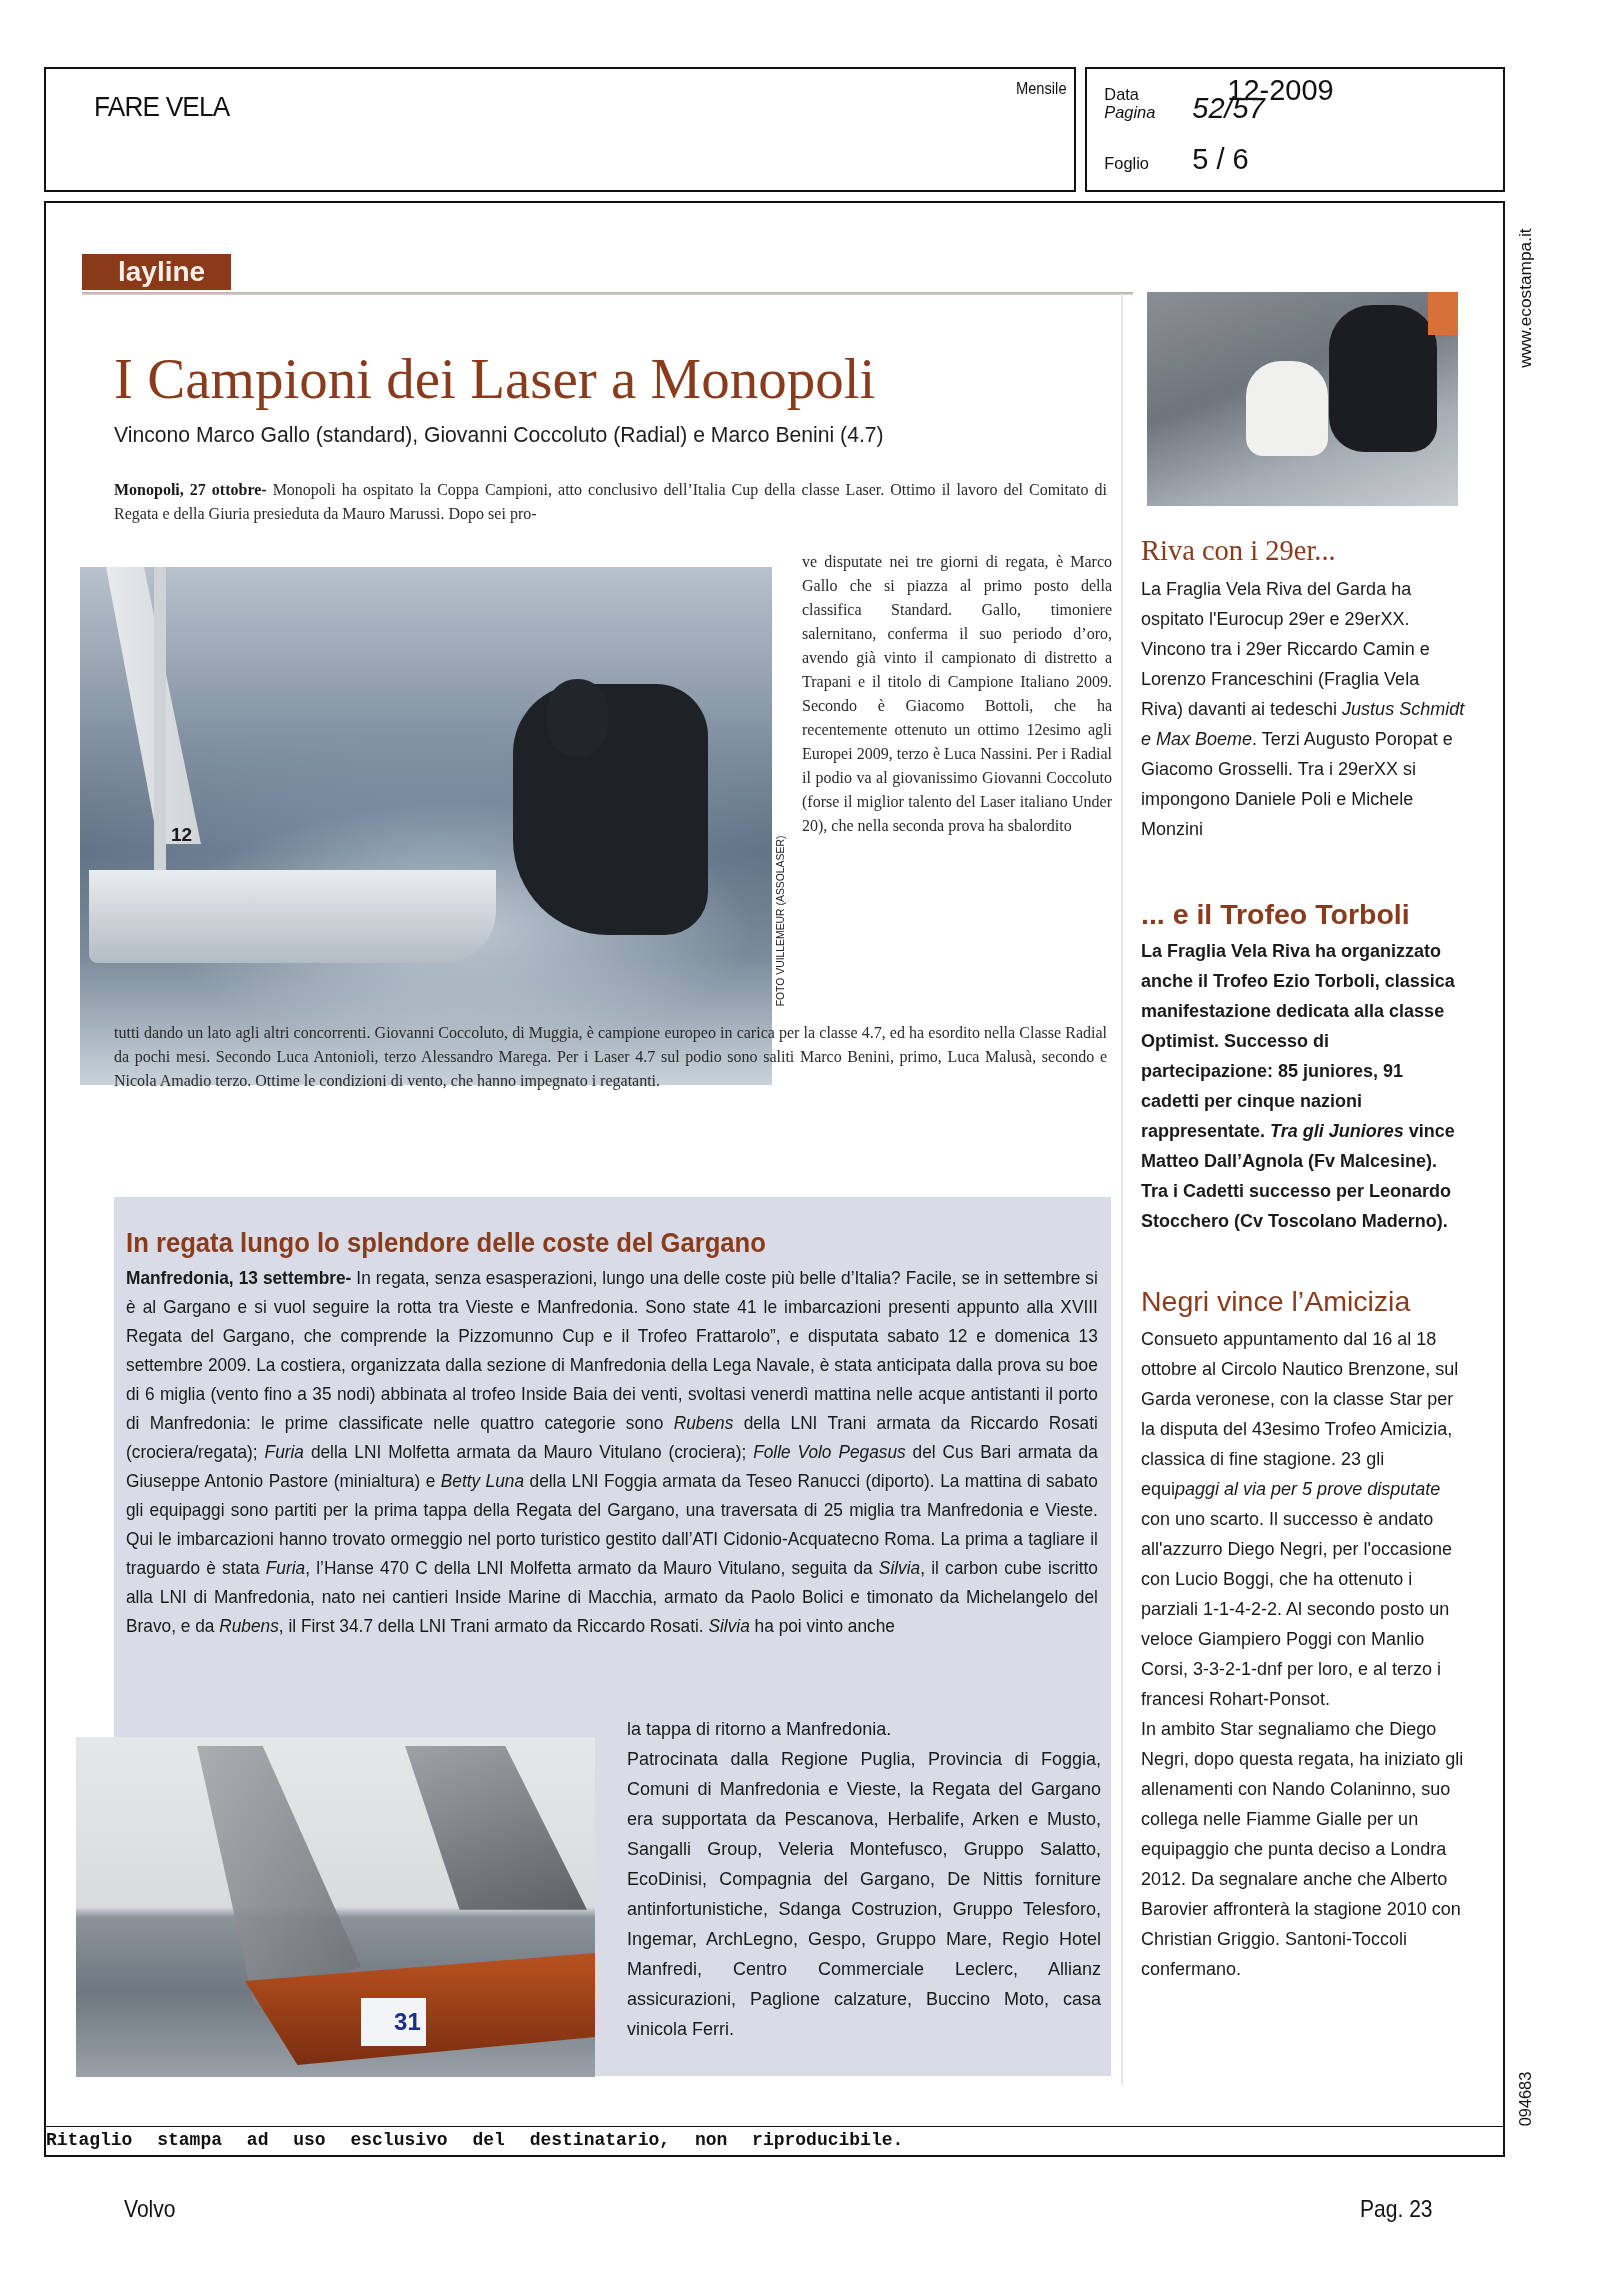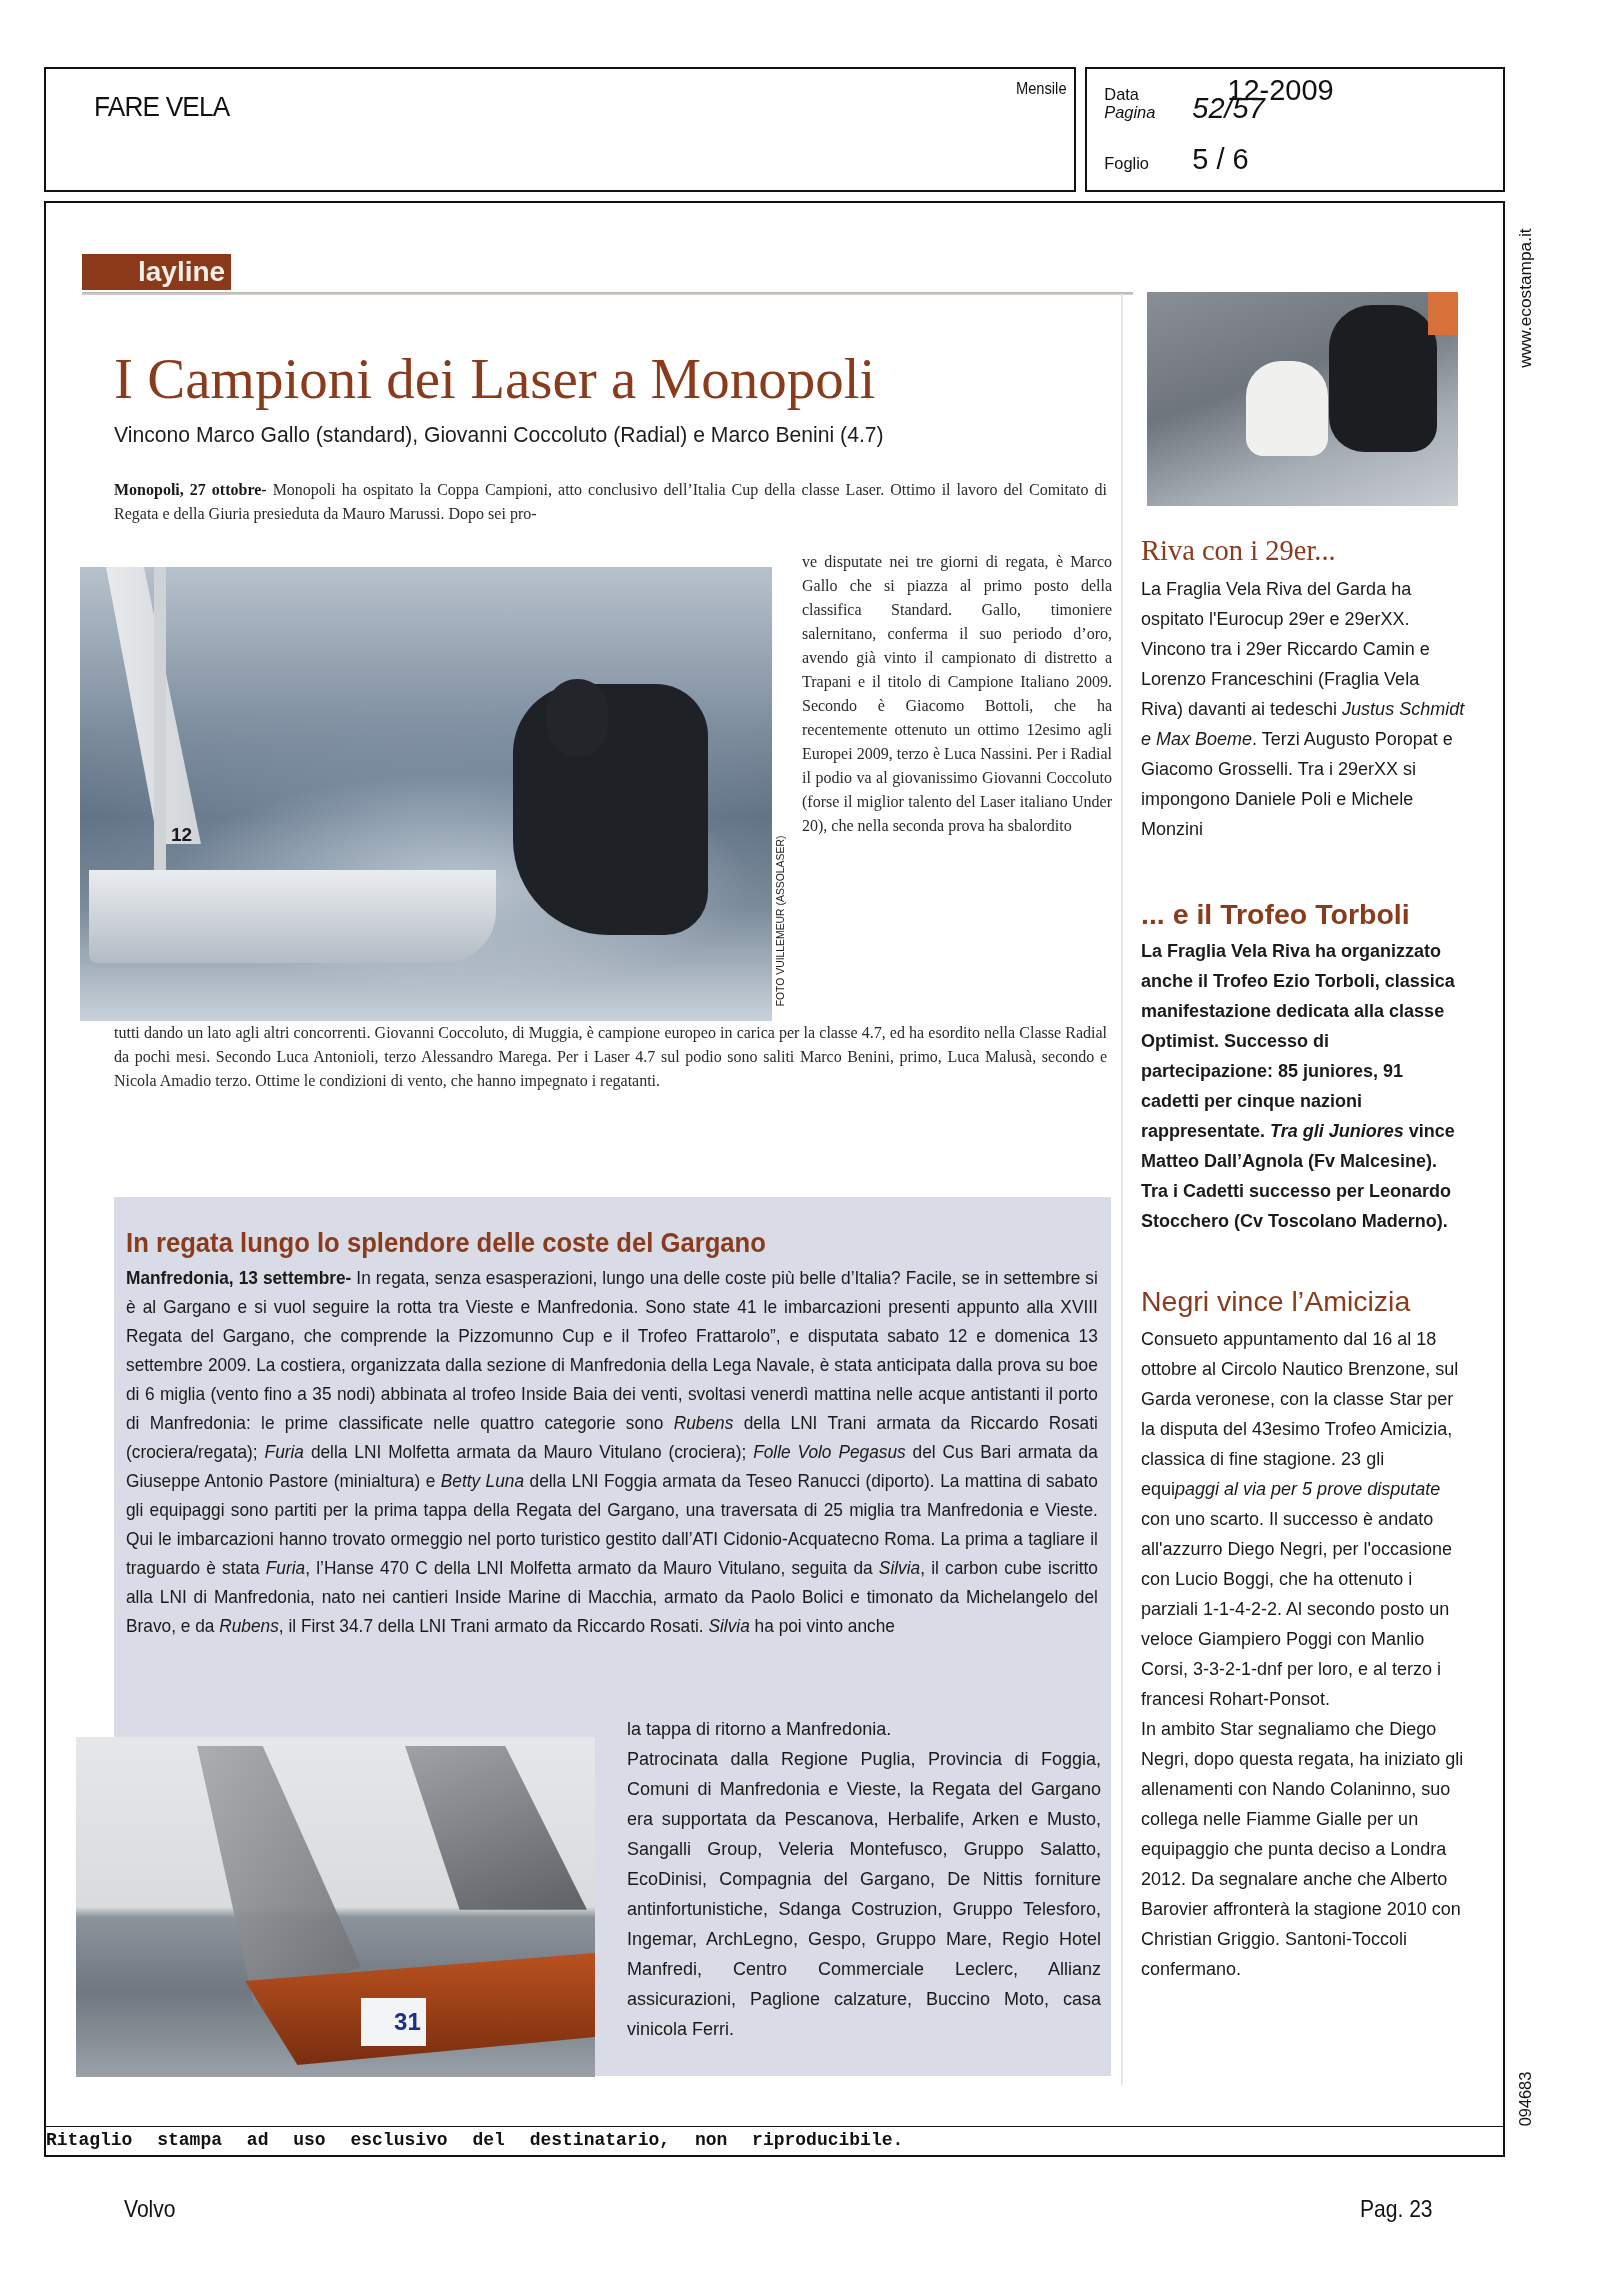--- a/index.html
+++ b/index.html
@@ -23,34 +23,34 @@
   .footer-bar span { font-family:"Liberation Mono", monospace; font-size:18px; font-weight:bold; word-spacing:14px; line-height:26px; }
   .side-url { position:absolute; left:1512px; top:216px; width:26px; height:164px; }
   .side-url span { position:absolute; left:50%; top:50%; transform:translate(-50%,-50%) rotate(-90deg); font-size:17.3px; white-space:nowrap; }
   .side-code { position:absolute; left:1512px; top:2068px; width:26px; height:61px; }
   .side-code span { position:absolute; left:50%; top:50%; transform:translate(-50%,-50%) rotate(-90deg); font-size:16.4px; white-space:nowrap; }
 
   .bottom-left { position:absolute; left:124px; top:2196px; font-size:23.4px; transform:scaleX(0.9); transform-origin:left; }
   .bottom-right { position:absolute; left:1360px; top:2196px; font-size:23.4px; transform:scaleX(0.9); transform-origin:left; }
 
   
-  .section-tag { position:absolute; left:82px; top:254px; width:149px; height:36px; background:#8a3a18; color:#f6efe8; font-weight:bold; font-size:28px; box-sizing:border-box; padding-left:56px; line-height:35px; }
+  .section-tag { position:absolute; left:82px; top:254px; width:149px; height:36px; background:#8a3a18; color:#f6efe8; font-weight:bold; font-size:28px; box-sizing:border-box; padding-left:36px; line-height:35px; }
   .section-rule { position:absolute; left:82px; top:292px; width:1051px; height:2.6px; background:linear-gradient(#b8b0a8,#d8d4d0); }
   .main-title { position:absolute; left:114px; top:346px; font-family:"Liberation Serif", serif; font-size:57px; color:#8a3b1c; letter-spacing:0px; white-space:nowrap; }
   .subtitle { position:absolute; left:114px; top:422px; font-size:22.5px; color:#1d1d1d; white-space:nowrap; transform:scaleX(0.94); transform-origin:left; }
 
   .serif-text { font-family:"Liberation Serif", serif; font-size:16px; line-height:24px; color:#2a2a2a; text-align:justify; }
   .para-top { position:absolute; left:114px; top:478px; width:993px; }
   .para-right { position:absolute; left:802px; top:550px; width:310px; }
   .para-bottom { position:absolute; left:114px; top:1021px; width:993px; }
   .para-top b { color:#1a1a1a; }
 
   
   .photo { position:absolute; overflow:hidden; }
-  .photo-laser { left:80px; top:567px; width:692px; height:454px;
+  .photo-laser { left:80px; top:567px; width:692px; height:518px;
     background:
       radial-gradient(ellipse 60% 35% at 55% 70%, rgba(240,245,250,0.55), transparent 70%),
       radial-gradient(ellipse 80% 40% at 50% 55%, rgba(140,160,180,0.6), transparent 75%),
       linear-gradient(180deg,#b7c1cc 0%,#8796a6 30%,#5d6e80 55%,#7b8b9b 75%,#c9d2da 100%); }
   .laser-sail { position:absolute; left:26px; top:0; width:95px; height:277px; background:linear-gradient(90deg,#e8eaec,#d0d4d8); clip-path:polygon(0 0,40% 0,100% 100%,55% 100%); }
   .laser-mast { position:absolute; left:74px; top:0; width:12px; height:307px; background:#cfd3d6; }
   .laser-hull { position:absolute; left:8.7px; top:303px; width:407px; height:93px; background:linear-gradient(180deg,#e9ecef,#b3bcc4); border-radius:0 0 52px 8.7px; }
   .laser-sailor { position:absolute; left:433px; top:117px; width:195px; height:251px; background:#1e2227; border-radius:69px 52px 43px 95px; }
   .laser-head { position:absolute; left:467px; top:112px; width:61px; height:78px; background:#22262b; border-radius:30px; }
   .sail-num { position:absolute; left:91px; top:257px; font-size:19px; font-weight:bold; color:#1a1a1a; }

